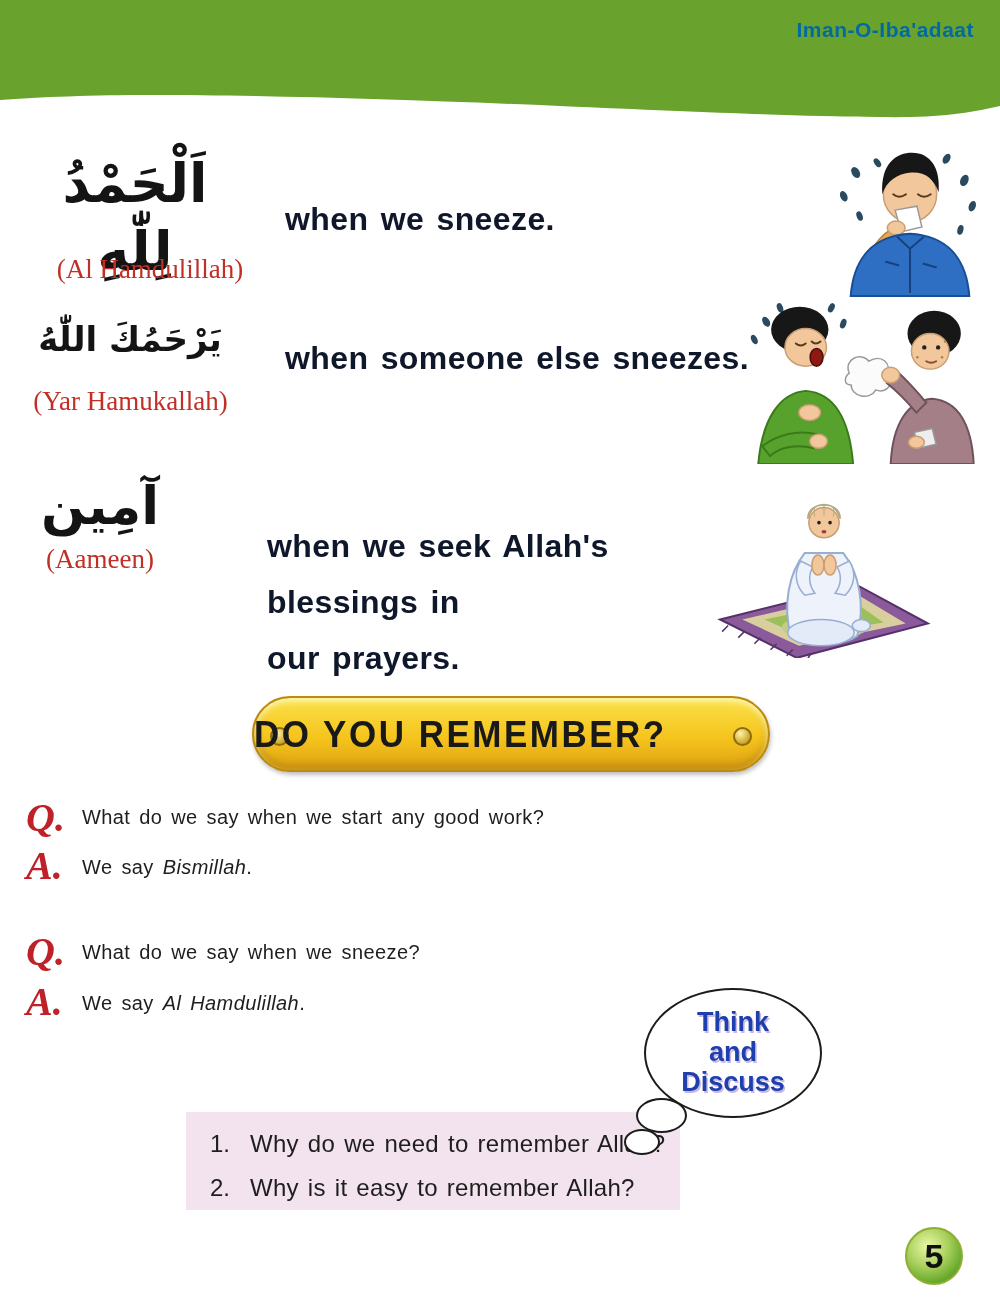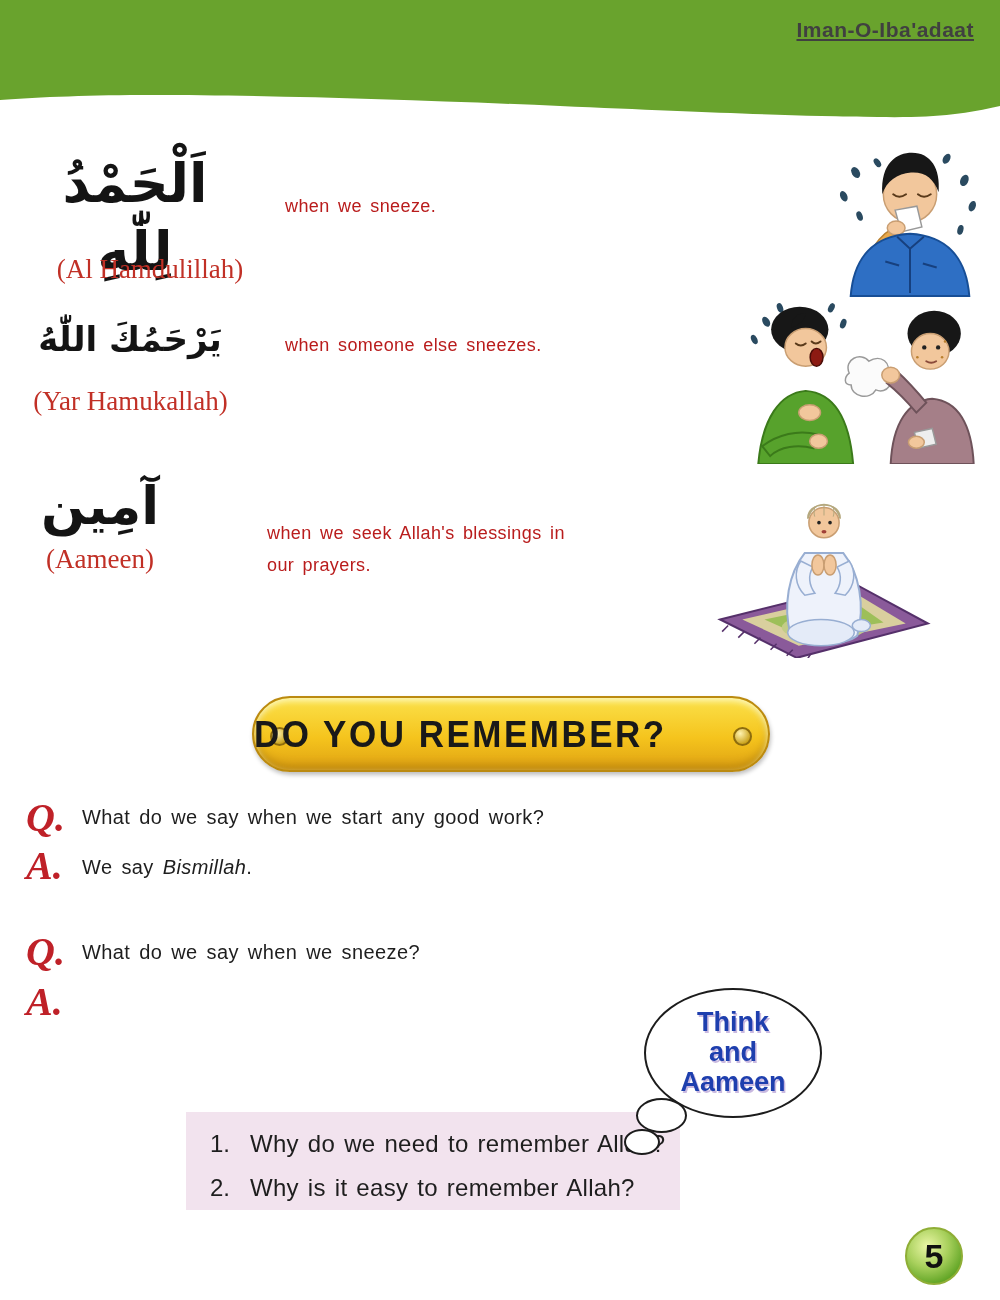--- a/index.html
+++ b/index.html
@@ -4,41 +4,41 @@
 <style>
   html,body{margin:0;padding:0;background:#e9e9e9;}
   .page{
     position:relative;width:1000px;height:1300px;margin:0 auto;
     background:#ffffff;overflow:hidden;
     font-family:"Liberation Sans",sans-serif;color:#1f1f1f;
   }
   
   .header-wave{position:absolute;top:0;left:0;width:1000px;height:125px;}
   .header-title{
-    position:absolute;top:18px;right:26px;color:#404040;
-    font-size:21px;font-weight:bold;letter-spacing:.5px;text-decoration:underline;
+    position:absolute;top:18px;right:26px;color:#0369a1;
+    font-size:21px;font-weight:bold;letter-spacing:.5px;
   }
   
   .arabic{
     position:absolute;font-family:"DejaVu Sans",sans-serif;font-weight:bold;
     color:#141414;text-align:center;direction:rtl;line-height:1.25;
   }
   .arabic.r1{left:40px;top:150px;width:190px;font-size:54px;}
   .arabic.r2{left:30px;top:318px;width:200px;font-size:34px;}
   .arabic.r3{left:20px;top:474px;width:160px;font-size:52px;}
   .translit{
     position:absolute;font-family:"Liberation Serif",serif;color:#c13026;
     font-size:27px;text-align:center;white-space:nowrap;
   }
   .translit.r1{left:40px;top:238px;width:220px;margin-top:16px;}
   .translit.r2{left:28px;top:386px;width:205px;}
   .translit.r3{left:20px;top:544px;width:160px;}
   .usage{
-    position:absolute;font-size:18px;color:#b91c1c;
-    letter-spacing:.4px;word-spacing:3px;line-height:1.75;
+    position:absolute;font-size:32px;color:#0f172a;
+    letter-spacing:.4px;word-spacing:3px;line-height:1.75;font-weight:bold;
   }
   .usage.r1{left:285px;top:191px;}
   .usage.r2{left:285px;top:330px;}
   .usage.r3{left:267px;top:518px;width:420px;}
   .illo{position:absolute;}
   .illo.r1{left:826px;top:142px;width:168px;height:155px;}
   .illo.r2{left:740px;top:296px;width:248px;height:168px;}
   .illo.r3{left:708px;top:466px;width:232px;height:192px;}
   
   .banner{
@@ -212,30 +212,31 @@
   </div>
 
   <div class="qa-glyph" style="top:798px;">Q.</div>
   <div class="qa-text" style="top:806px;">What do we say when we start any good work?</div>
   <div class="qa-glyph" style="top:846px;">A.</div>
   <div class="qa-text" style="top:856px;"><span>We say </span><i>Bismillah</i><span>.</span></div>
 
   <div class="qa-glyph" style="top:932px;">Q.</div>
   <div class="qa-text" style="top:941px;">What do we say when we sneeze?</div>
   <div class="qa-glyph" style="top:982px;">A.</div>
+  <div class="qa-text" style="top:992px;"><span>We say </span><i>Al Hamdulillah</i><span>.</span></div>
 
   <div class="pinkbox"></div>
   <div class="q-num" style="top:1130px;">1.</div>
   <div class="q-text" style="top:1130px;">Why do we need to remember Allah?</div>
   <div class="q-num" style="top:1174px;">2.</div>
   <div class="q-text" style="top:1174px;">Why is it easy to remember Allah?</div>
 
   <div class="bubble-main">
     <div class="bubble-line">Think</div>
     <div class="bubble-line">and</div>
-    <div class="bubble-line">Aameen</div>
+    <div class="bubble-line">Discuss</div>
   </div>
   <div class="bubble-mid"></div>
   <div class="bubble-small"></div>
 
   <div class="pageball">5</div>
 
 </div>
 
 </body></html>

